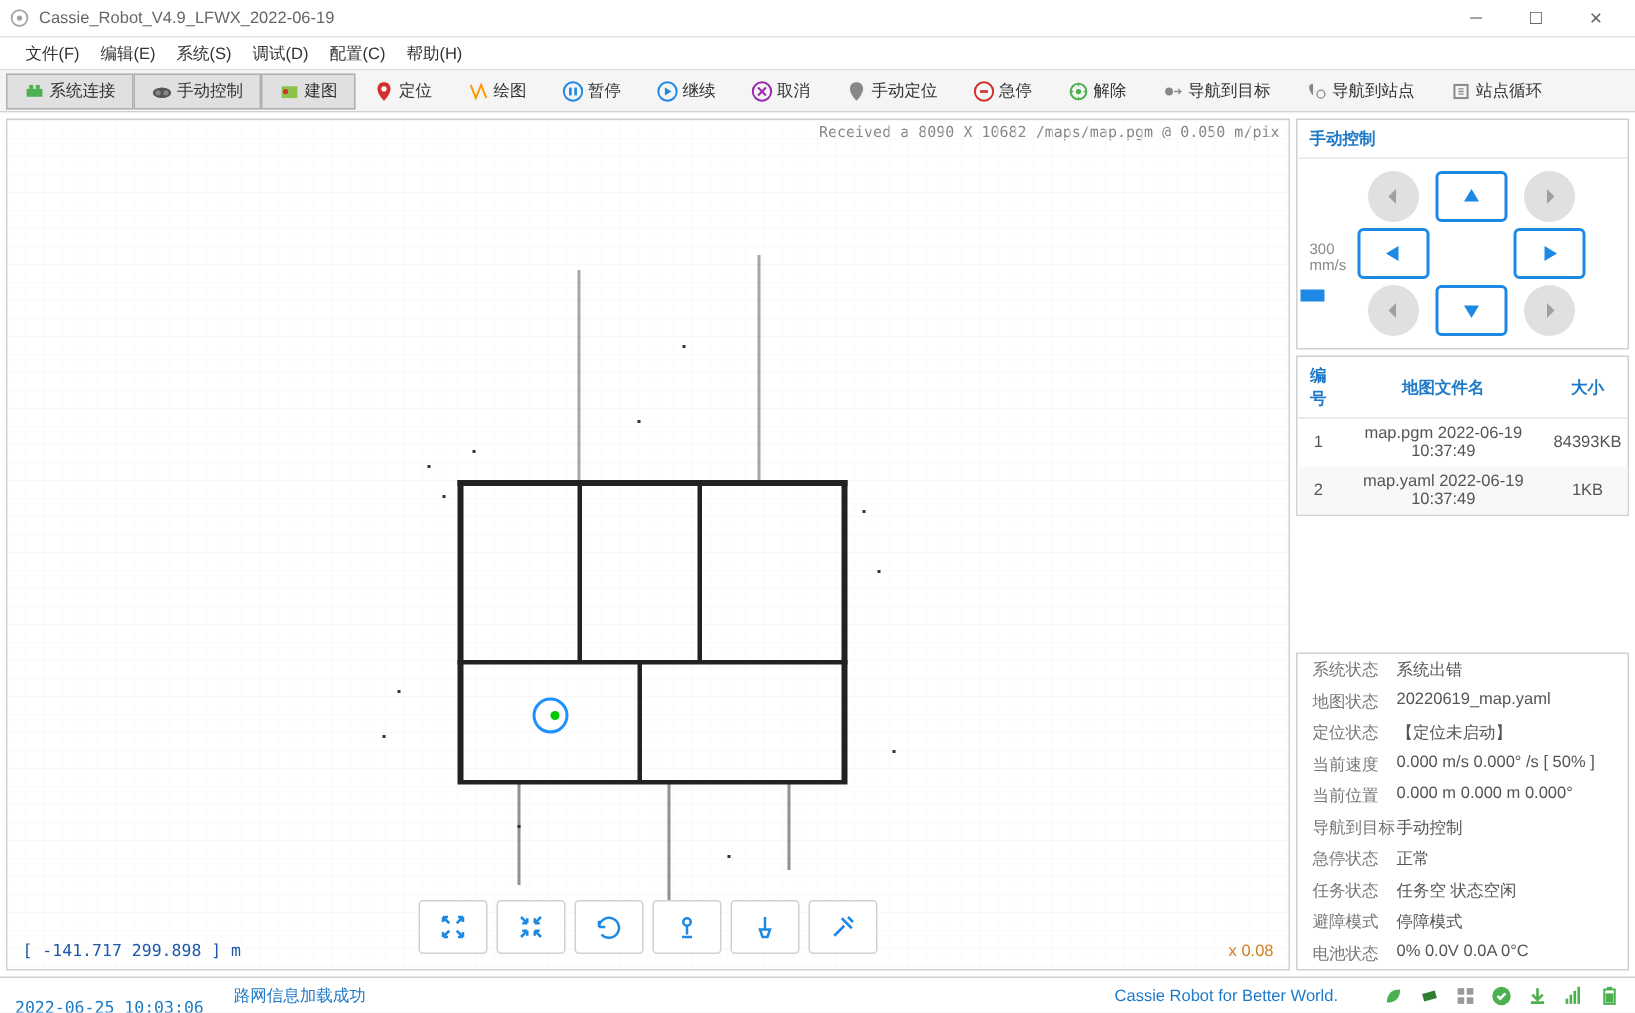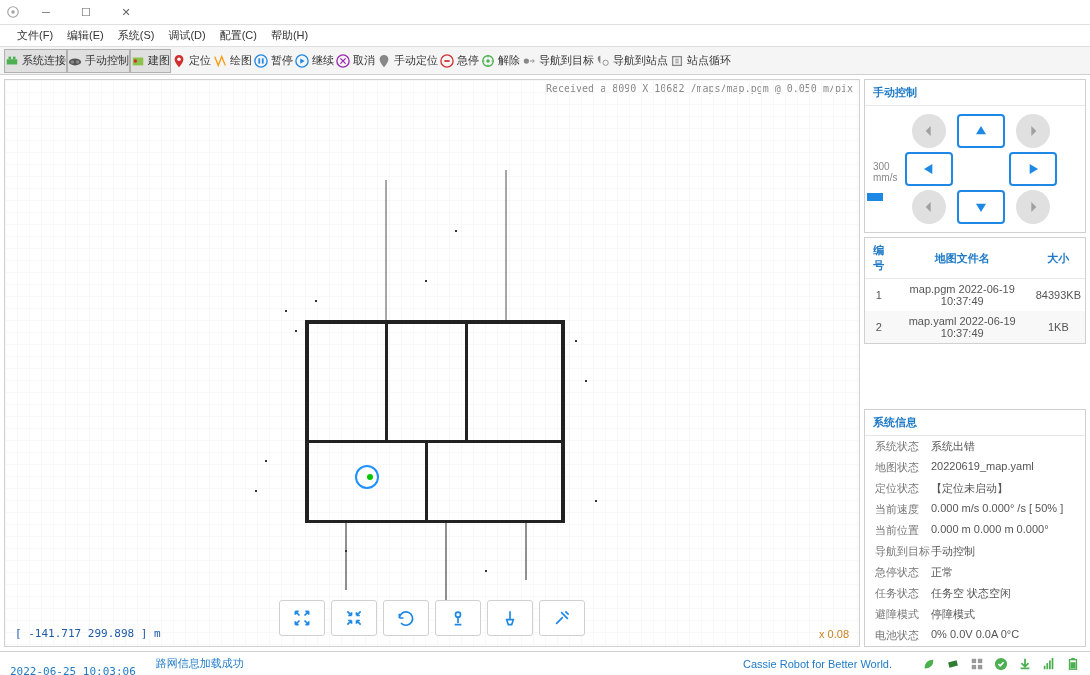--- a/index.html
+++ b/index.html
@@ -11,21 +11,21 @@
 .titlebar-text { color: #666; font-size: 11px; flex: 1; }
 .win-controls { display: flex; gap: 0; }
 .win-btn { width: 40px; height: 24px; display: flex; align-items: center; justify-content: center; color: #666; cursor: pointer; }
 
 
 .menubar { height: 22px; background: #fff; display: flex; align-items: center; padding: 0 17px; gap: 14px; border-bottom: 1px solid #e0e0e0; }
 .menubar span { font-size: 11px; color: #333; cursor: pointer; }
 
 
 .toolbar { height: 28px; background: #f5f5f5; display: flex; align-items: center; padding: 0 4px; gap: 0; border-bottom: 1px solid #d0d0d0; }
-.tool-btn { display: flex; align-items: center; gap: 3px; padding: 3px 0; font-size: 11px; color: #333; cursor: pointer; border: 1px solid transparent; height: 24px; }
+.tool-btn { display: flex; align-items: center; gap: 3px; padding: 3px 11px; font-size: 11px; color: #333; cursor: pointer; border: 1px solid transparent; height: 24px; }
 .tool-btn.active { background: #e0e0e0; border: 1px solid #b0b0b0; }
 .tool-icon { width: 14px; height: 14px; display: flex; align-items: center; justify-content: center; }
 
 
 .main { display: flex; height: 576px; background: #fff; }
 .map-area { flex: 1; position: relative; border: 1px solid #d0d0d0; margin: 4px; background: #fff; }
 .map-topright { position: absolute; top: 3px; right: 6px; color: #888; font-size: 10px; font-family: monospace; }
 .map-canvas { width: 100%; height: 100%; background: linear-gradient(90deg, #f8f8f8 1px, transparent 1px), linear-gradient(#f8f8f8 1px, transparent 1px); background-size: 12px 12px; position: relative; overflow: hidden; }
 .robot-marker { position: absolute; left: 350px; top: 385px; width: 24px; height: 24px; border: 2px solid #1e90ff; border-radius: 50%; }
 .robot-marker::after { content: ''; position: absolute; left: 10px; top: 7px; width: 6px; height: 6px; background: #00c800; border-radius: 50%; }
@@ -81,20 +81,21 @@
 .scatter-wall { position: absolute; background: #222; }
 </style>
 </head>
 <body>
 
 <div class="titlebar">
   <svg class="titlebar-icon" viewBox="0 0 24 24">
       <circle cx="12" cy="12" r="9" fill="none" stroke="#666" stroke-width="2"></circle>
       <circle cx="12" cy="12" r="3" fill="#666"></circle>
     </svg>
+  <span class="titlebar-text">Cassie_Robot_V4.9_LFWX_2022-06-19</span>
   <div class="win-controls">
     <div class="win-btn">─</div>
     <div class="win-btn">☐</div>
     <div class="win-btn close">✕</div>
   </div>
 </div>
 
 <div class="menubar">
   <span>文件(F)</span>
   <span>编辑(E)</span>
@@ -381,21 +382,20 @@
               <td>map.yaml  2022-06-19 10:37:49</td>
               <td>1KB</td>
             </tr>
         </tbody>
       </table>
     </div>
 
     <div class="spacer"></div>
 
     <div class="panel">
-      <div class="panel-title">系统信息</div>
       <div class="sysinfo-row">
           <div class="sysinfo-label">系统状态</div>
           <div class="sysinfo-value">系统出错</div>
         </div>
       <div class="sysinfo-row">
           <div class="sysinfo-label">地图状态</div>
           <div class="sysinfo-value">20220619_map.yaml</div>
         </div>
       <div class="sysinfo-row">
           <div class="sysinfo-label">定位状态</div>

